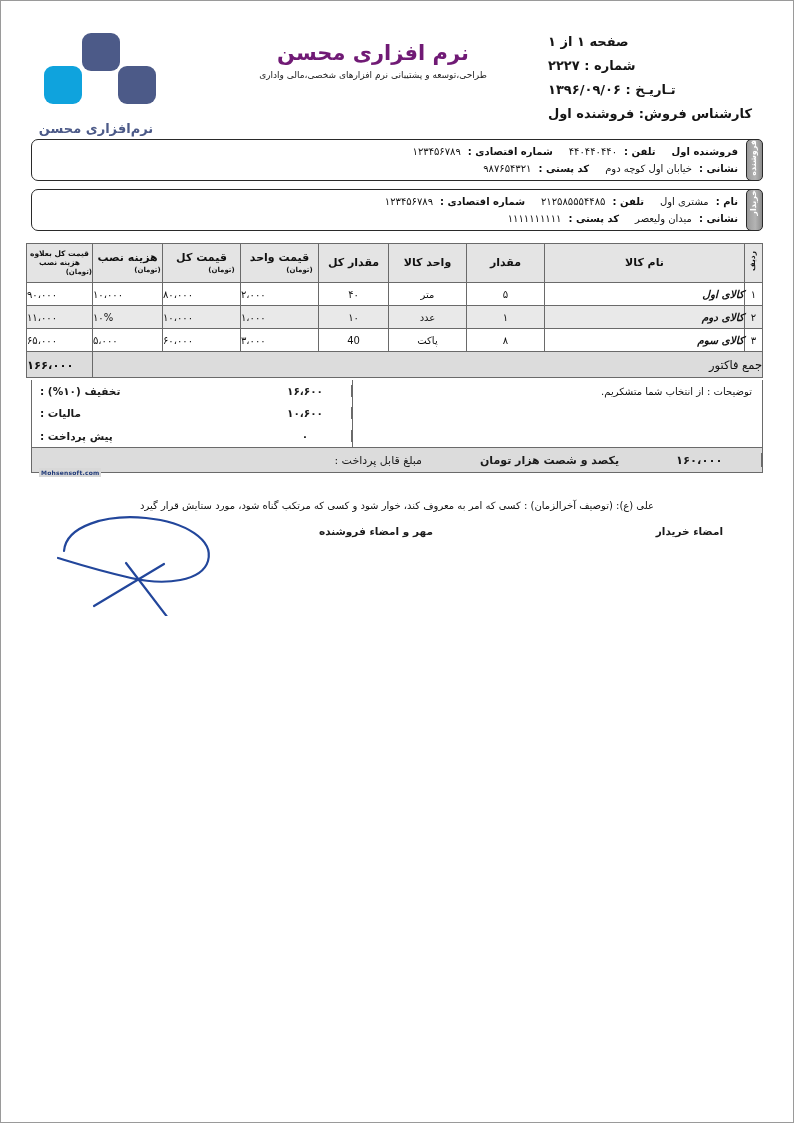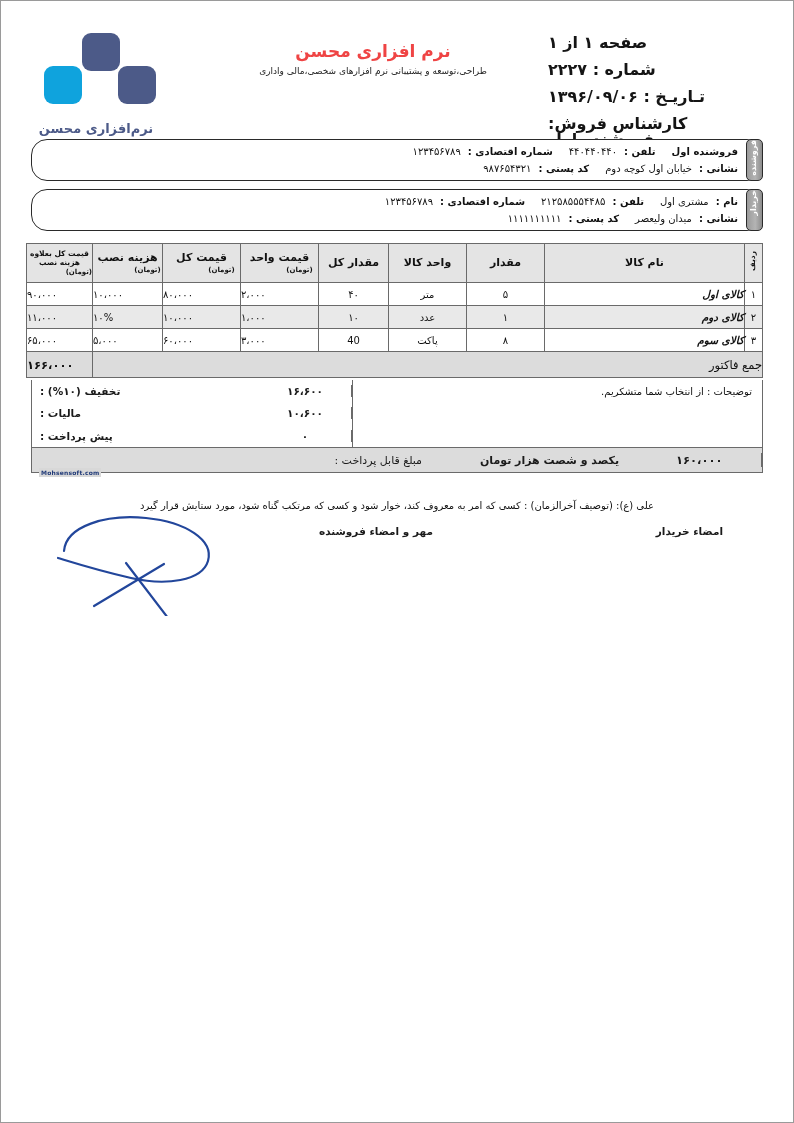--- a/index.html
+++ b/index.html
@@ -31,21 +31,21 @@
     left: 30px;
     height: 96px;
   }
   .hdr-left {
     position: absolute;
     top: 0;
     right: 0;
     width: 215px;
     text-align: left;
     direction: rtl;
-    font-size: 16px;
+    font-size: 13px;
     font-weight: bold;
     color: #151515;
     line-height: 1.0;
   }
   .hdr-left div { margin-bottom: 11px; letter-spacing: .2px; }
   .hdr-left .kv-label { letter-spacing: 1.2px; }
 
   .hdr-center {
     position: absolute;
     top: 6px;
@@ -54,23 +54,23 @@
     text-align: center;
   }
   .hdr-center .doc-type {
     font-size: 12.5px;
     font-weight: bold;
     color: #111;
     margin-bottom: 14px;
     letter-spacing: .4px;
   }
   .hdr-center .company {
-    font-size: 17px;
-    font-weight: bold;
-    color: #ef4444;
+    font-size: 21px;
+    font-weight: bold;
+    color: #701a75;
     margin-bottom: 5px;
     letter-spacing: .2px;
   }
   .hdr-center .tagline {
     font-size: 9px;
     color: #222;
     letter-spacing: .1px;
   }
 
   .hdr-logo {
@@ -97,21 +97,21 @@
   }
 
   
   .party {
     position: absolute;
     left: 30px;
     right: 30px;
     height: 42px;
     box-sizing: border-box;
     border: 1.3px solid #2a2a2a;
-    border-radius: 16px;
+    border-radius: 7px;
     background: #fff;
   }
   .party.seller { top: 138px; }
   .party.buyer  { top: 188px; }
   .party .tab {
     position: absolute;
     top: -1px;
     right: -1px;
     width: 17px;
     height: 42px;

